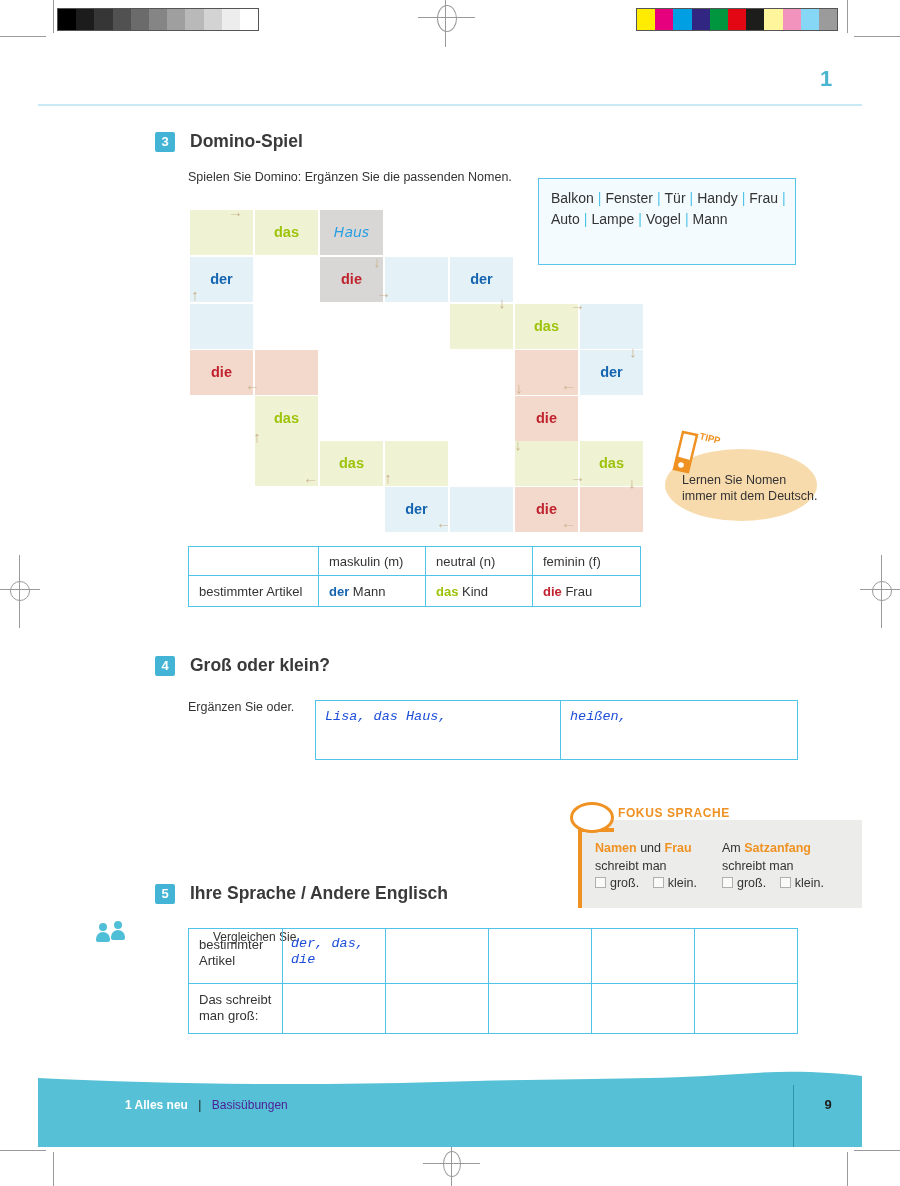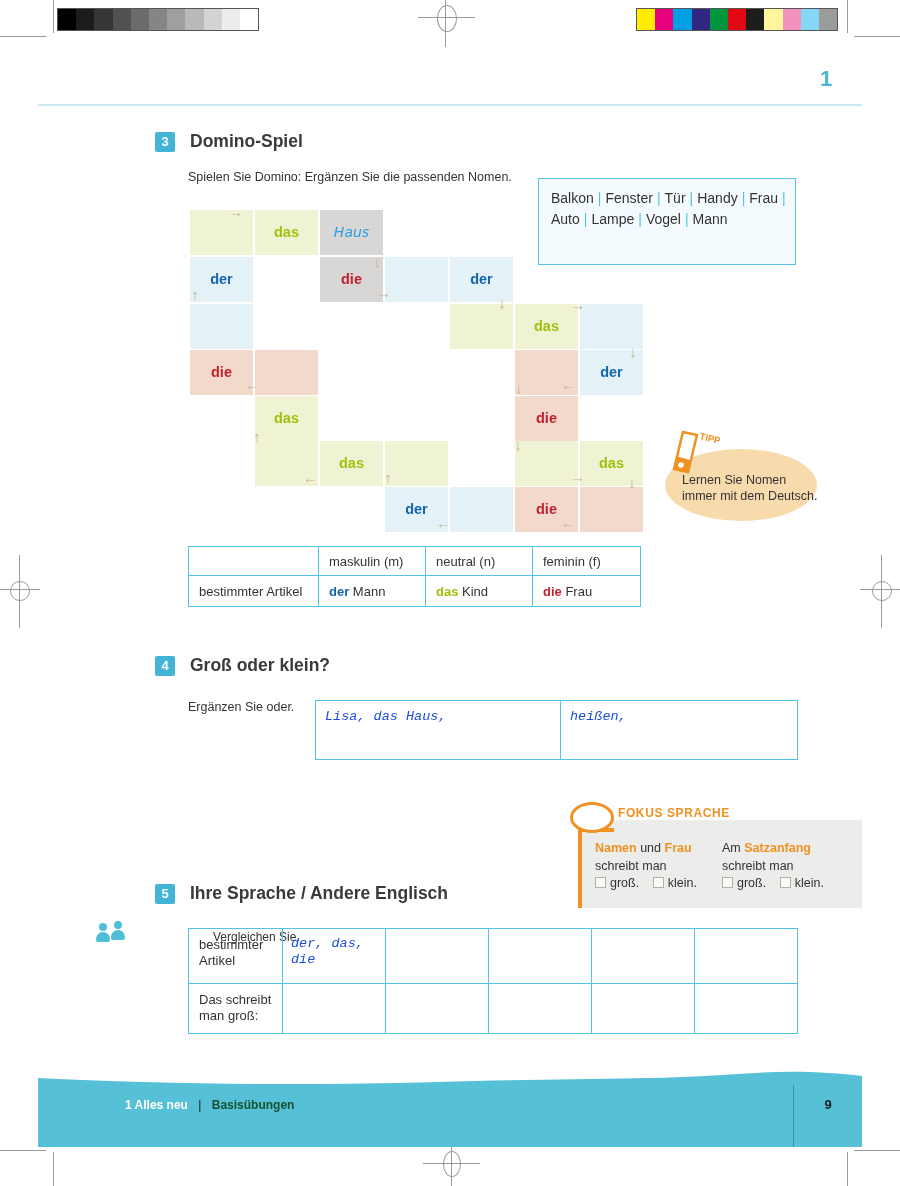--- a/index.html
+++ b/index.html
@@ -77,21 +77,21 @@
   .person .head{position:absolute;width:8px;height:8px;border-radius:50%;background:#4fbfd7;left:3px;top:0}
   .person .bodyy{position:absolute;width:14px;height:10px;border-radius:7px 7px 2px 2px;background:#4fbfd7;top:9px}
 
   
   .footer-wave{position:absolute;left:38px;top:1070px}
   .footer-band{position:absolute;left:38px;top:1085px;width:824px;height:62px;background:#56c1d6}
   .footer-divider{position:absolute;left:755px;top:0;width:1px;height:62px;background:#2f97ac}
   .footer-text{position:absolute;left:87px;top:13px;font-size:12px;white-space:nowrap}
   .ft-chapter{color:#fff;font-weight:bold}
   .ft-sep{color:#1d1d1b;padding:0 7px}
-  .ft-section{color:#14532d;font-weight:bold}
+  .ft-section{color:#4c1d95;font-weight:normal}
   .page-num{position:absolute;left:770px;top:12px;width:40px;text-align:center;
             font-size:13px;font-weight:bold;color:#1d1d1b}
 </style>
 </head>
 <body>
 
 <div id="page">
 
   <div class="calbar" style="left:57px;top:8px">
     <span style="background: rgb(0, 0, 0);"></span>

